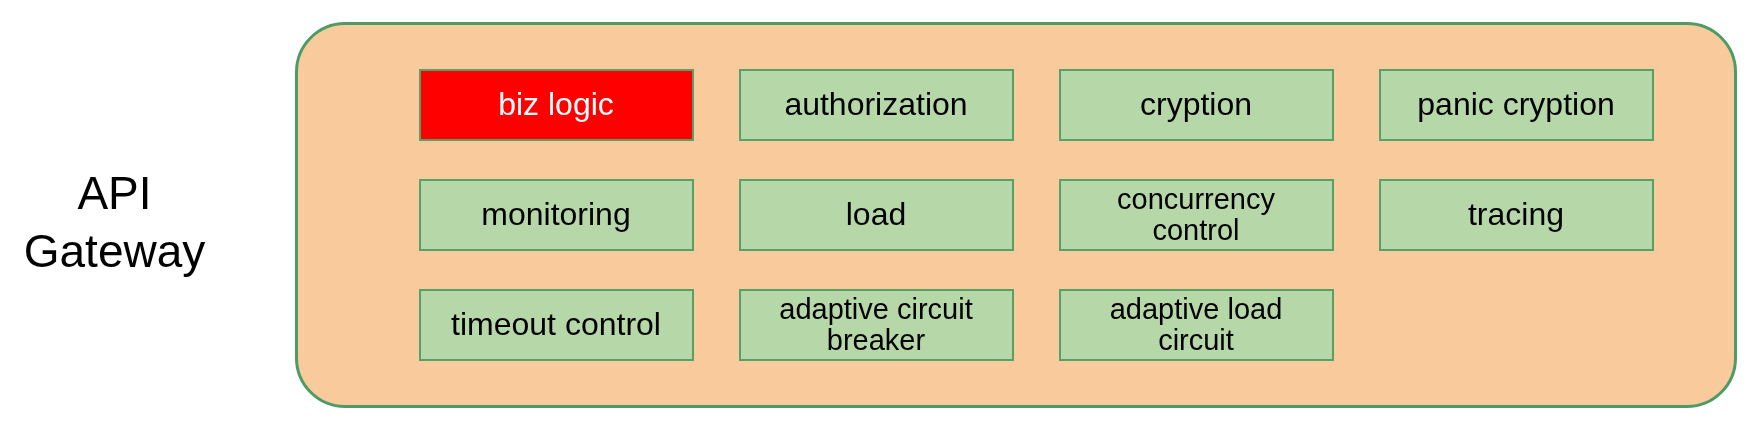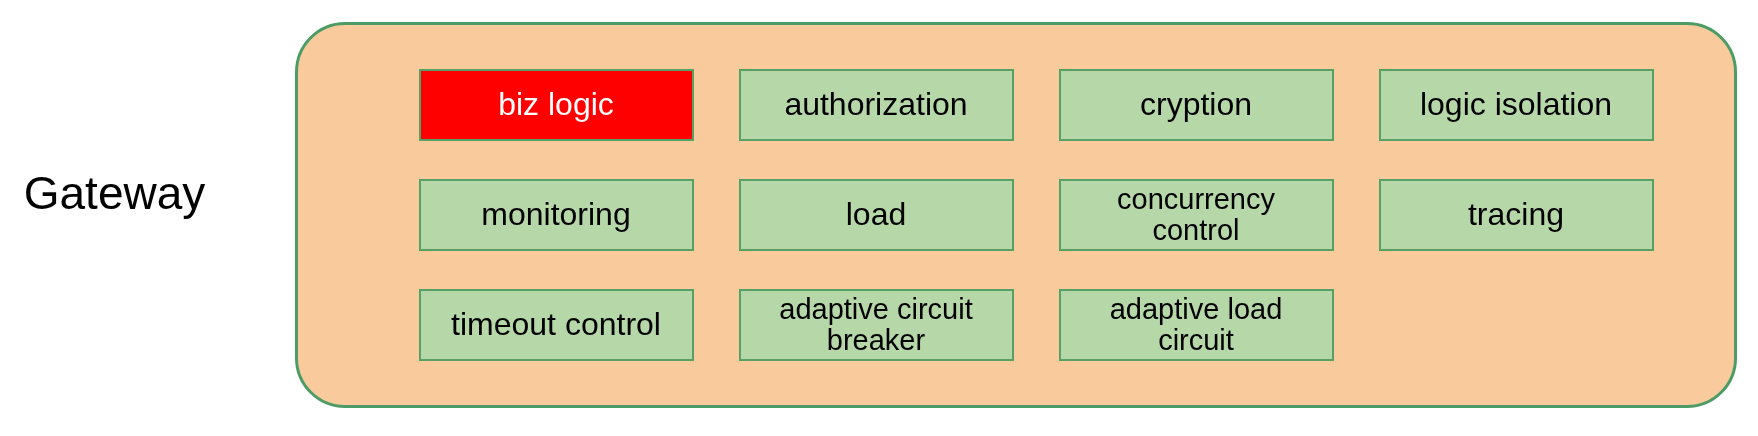--- a/index.html
+++ b/index.html
@@ -69,29 +69,30 @@
     background: var(--highlight-fill, #ff0000);
     color: var(--highlight-text, #ffffff);
   }
 </style>
 </head>
 <body>
 
 <div class="canvas">
 
   <div class="gateway-label">
+    <div>API</div>
     <div>Gateway</div>
   </div>
 
   <div class="gateway-container">
     <div class="feature-grid" id="feature-grid">
         <div class="feature-box highlight">biz logic</div>
         <div class="feature-box">authorization</div>
         <div class="feature-box">cryption</div>
-        <div class="feature-box">logic isolation</div>
+        <div class="feature-box">panic cryption</div>
         <div class="feature-box">monitoring</div>
         <div class="feature-box">load</div>
         <div class="feature-box two-line">concurrency
 control</div>
         <div class="feature-box">tracing</div>
         <div class="feature-box">timeout control</div>
         <div class="feature-box two-line">adaptive circuit
 breaker</div>
         <div class="feature-box two-line">adaptive load
 circuit</div>

